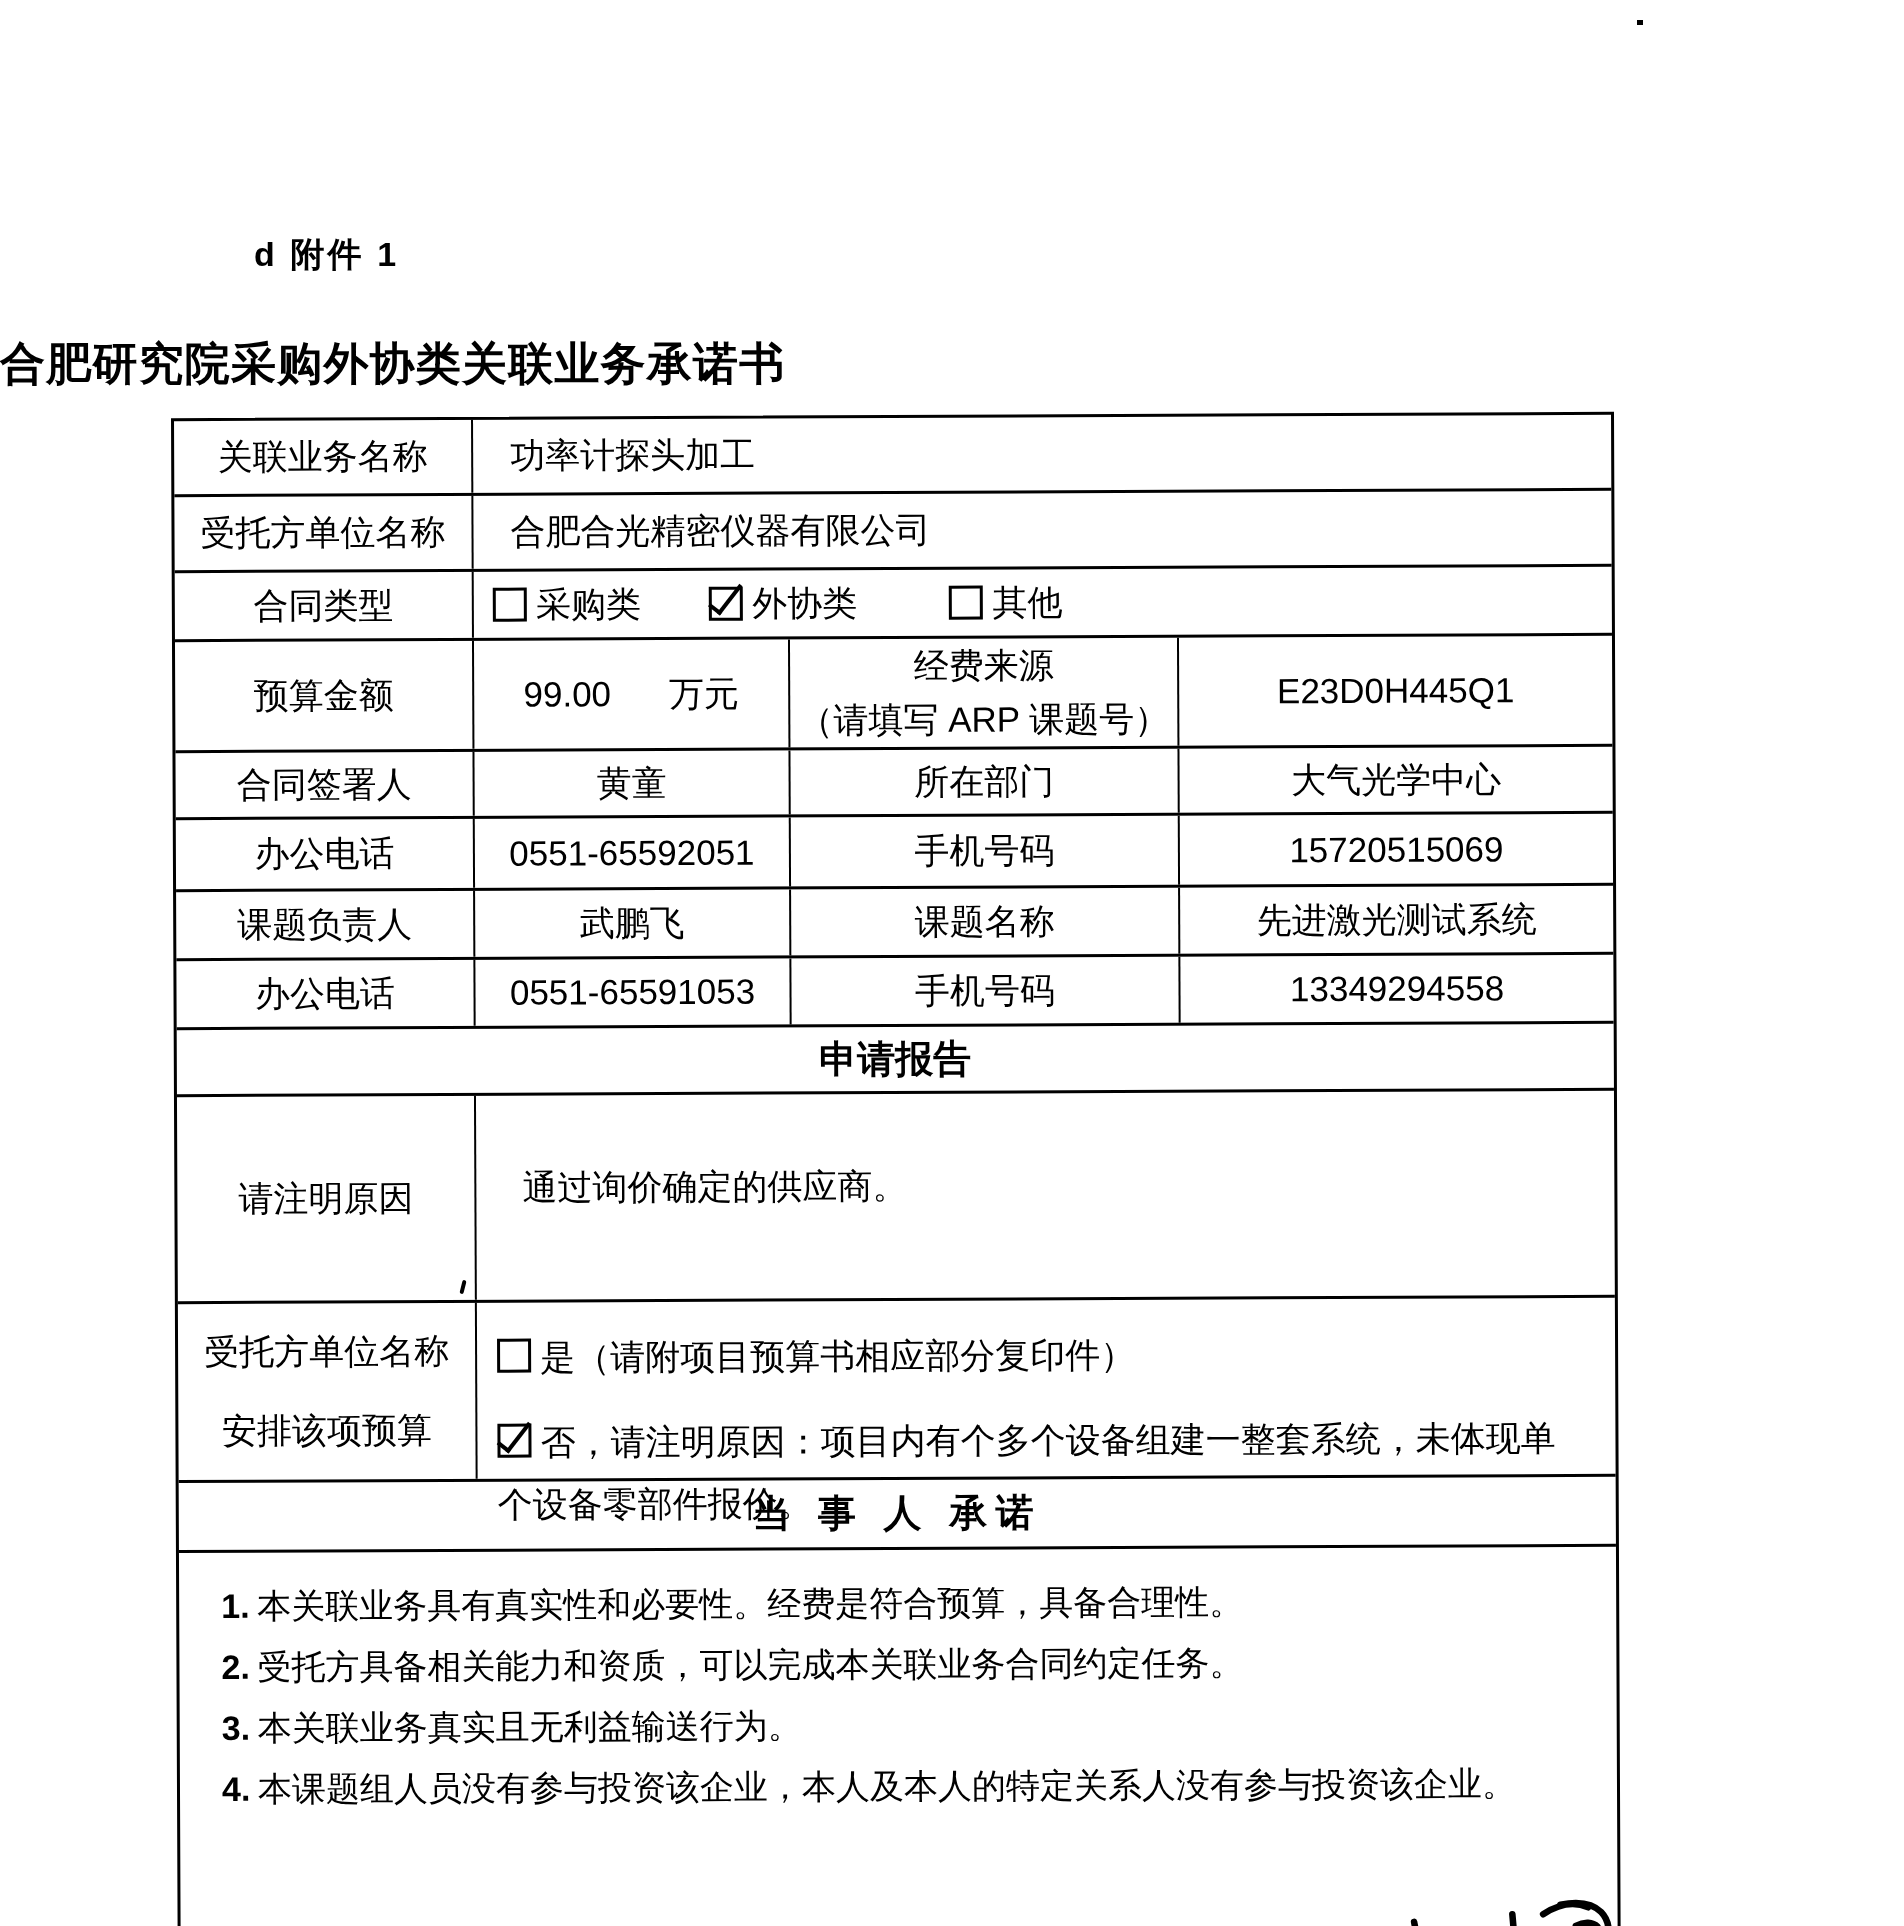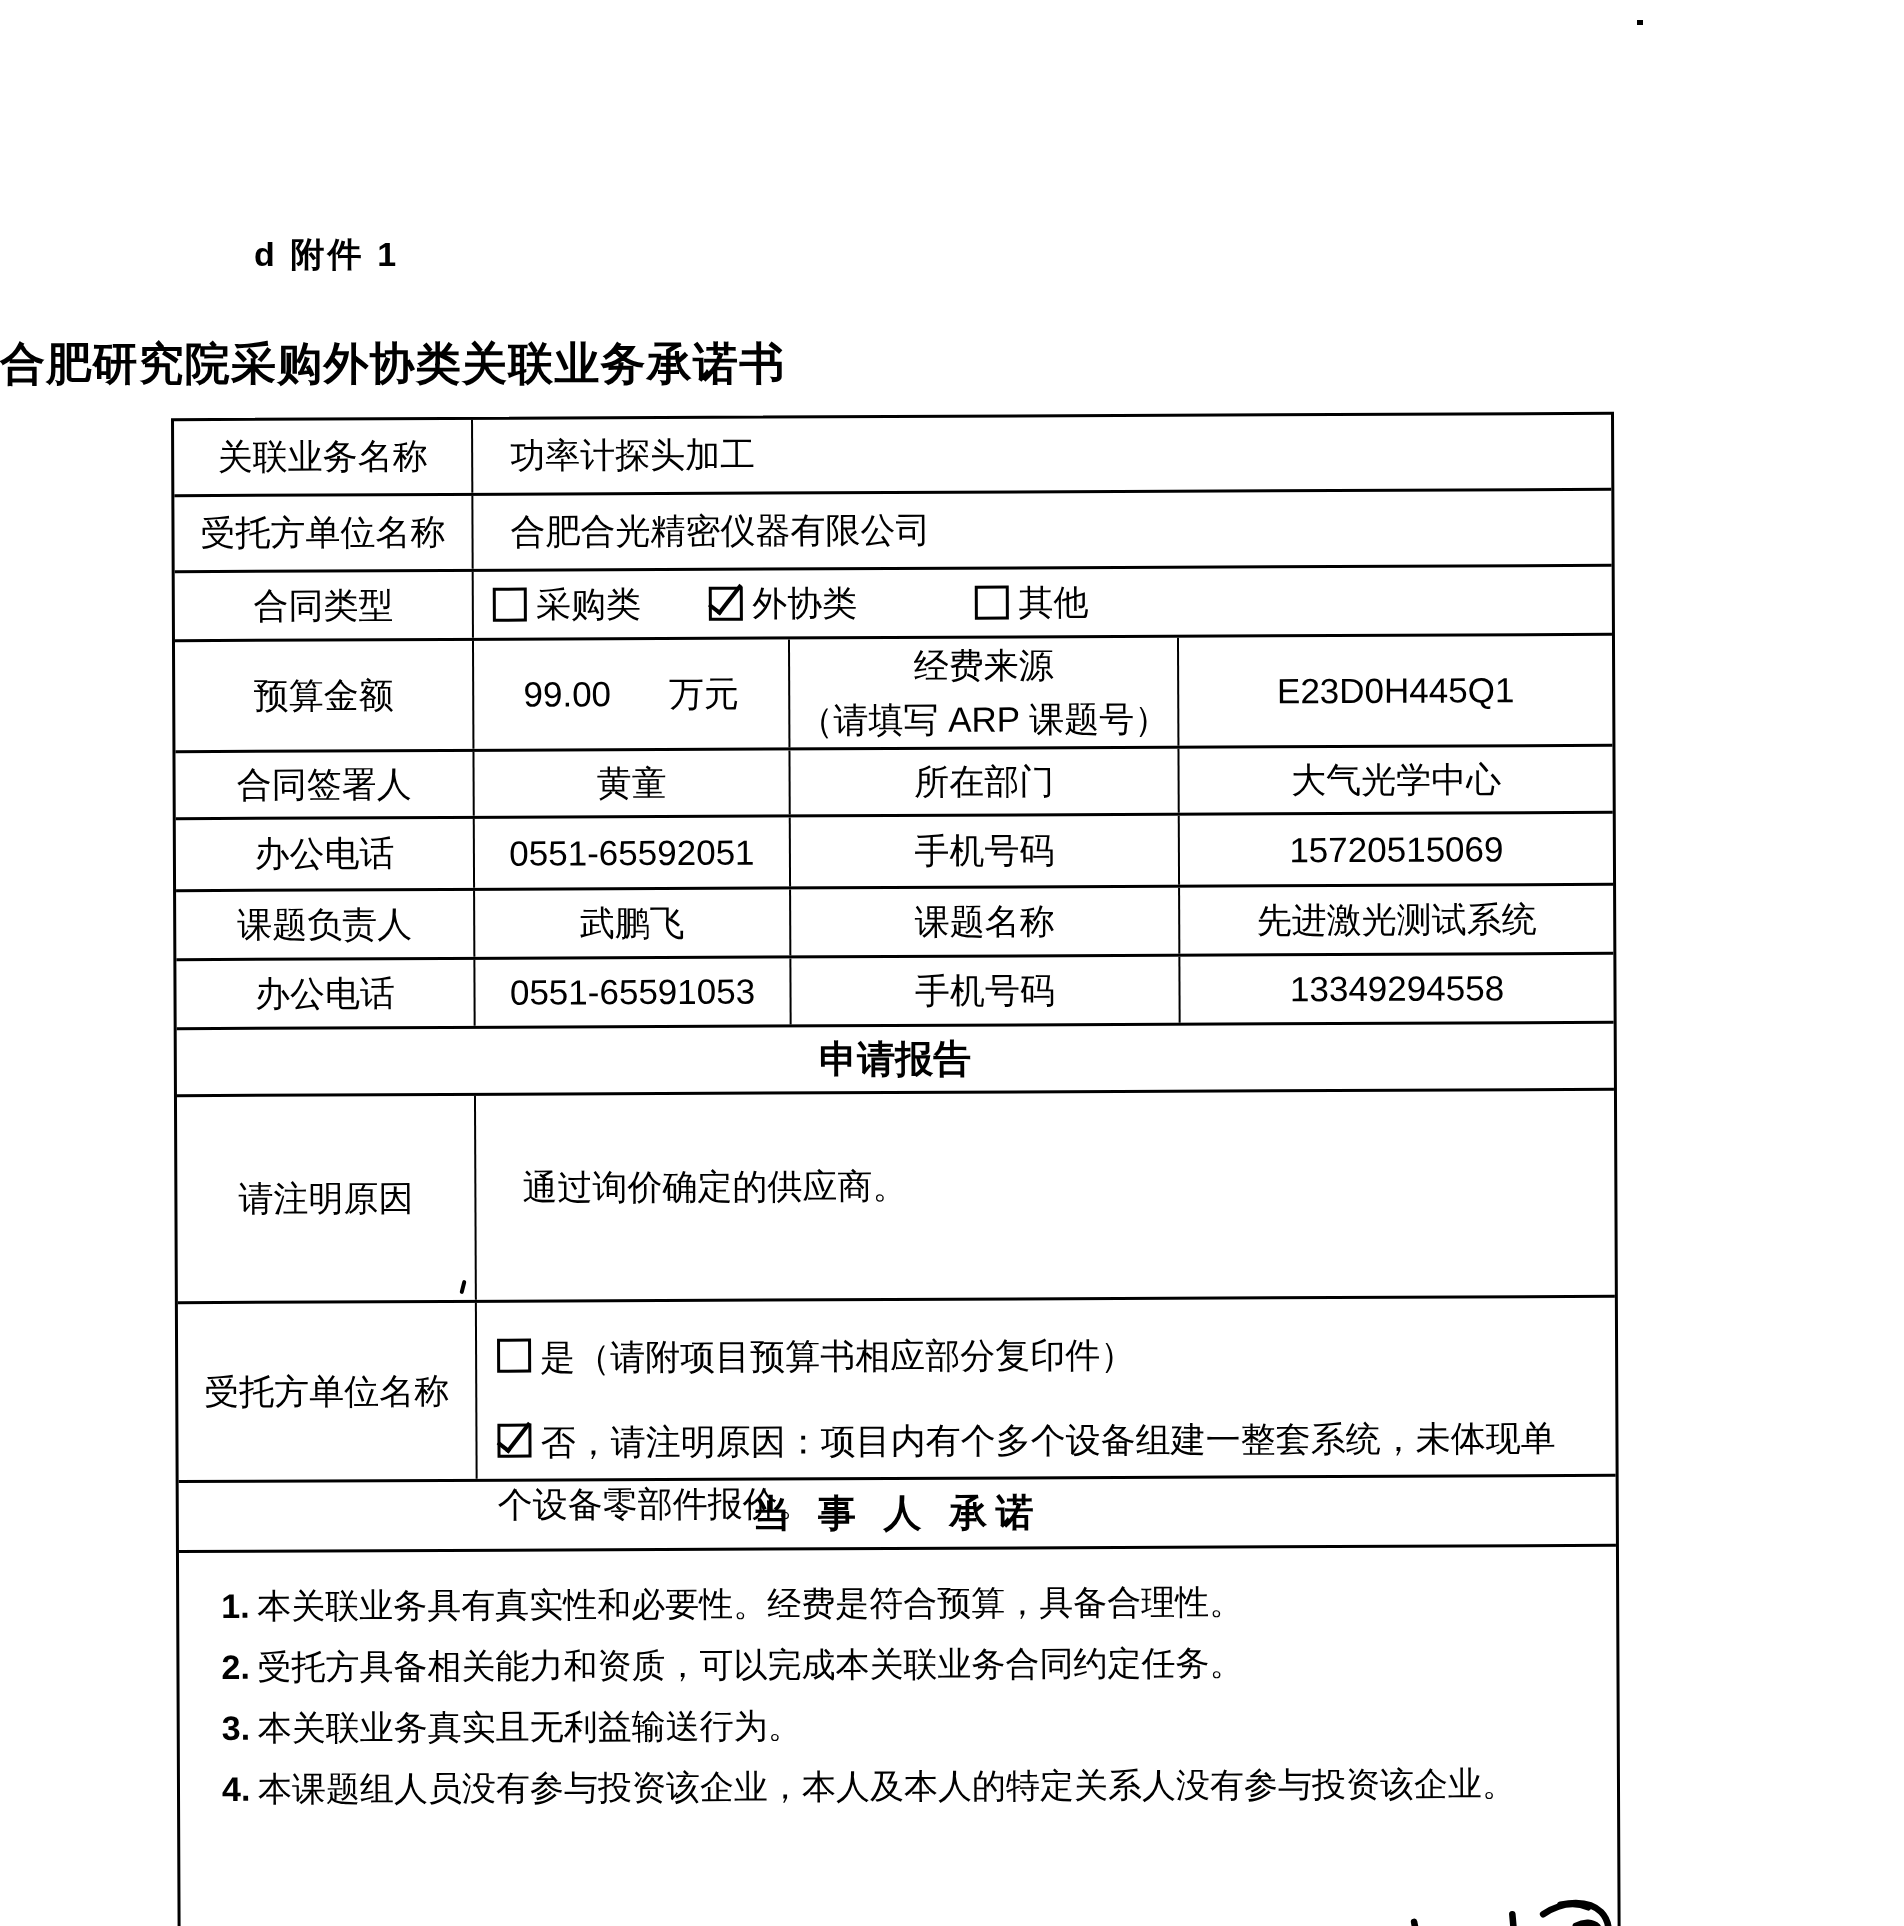--- a/index.html
+++ b/index.html
@@ -55,21 +55,21 @@
     vertical-align:-3.1px;margin-right:9.2px;box-sizing:content-box;
     background:#fff;
   }
   .cb.checked::after{
     content:"";position:absolute;left:6.2px;top:-11.6px;
     width:10.8px;height:33px;
     border-right:4.6px solid #000;border-bottom:4.6px solid #000;
     transform:rotate(38deg);
   }
   .opt-row{display:flex;align-items:center;}
-  .ml1{margin-left:19px}.ml2{margin-left:68px}.ml3{margin-left:118px}
+  .ml1{margin-left:19px}.ml2{margin-left:68px}.ml3{margin-left:92px}
   
   .necessity-content{
     align-items:flex-start;justify-content:flex-start;
     padding:69px 35px 0 46px;
   }
   
   .budget-opts{
     display:block;padding:24px 33px 0 20px;line-height:1.75;
     font-size:35px;
   }
@@ -178,20 +178,21 @@
           <div>请注明原因</div>
         </div>
       </div>
       <div class="cell full necessity-content">通过询价确定的供应商。</div>
     </div>
 
     <div class="row r11">
       <div class="cell c-label">
         <div class="lbl2">
           <div>受托方单位名称</div>
+          <div>安排该项预算</div>
         </div>
       </div>
       <div class="cell full budget-opts">
         <div class="opt">
           <span class="cb"></span><span>是（请附项目预算书相应部分复印件）</span>
         </div>
         <div class="opt">
           <span class="cb checked"></span><span>否，请注明原因：项目内有个多个设备组建一整套系统，未体现单个设备零部件报价。</span>
         </div>
       </div>

